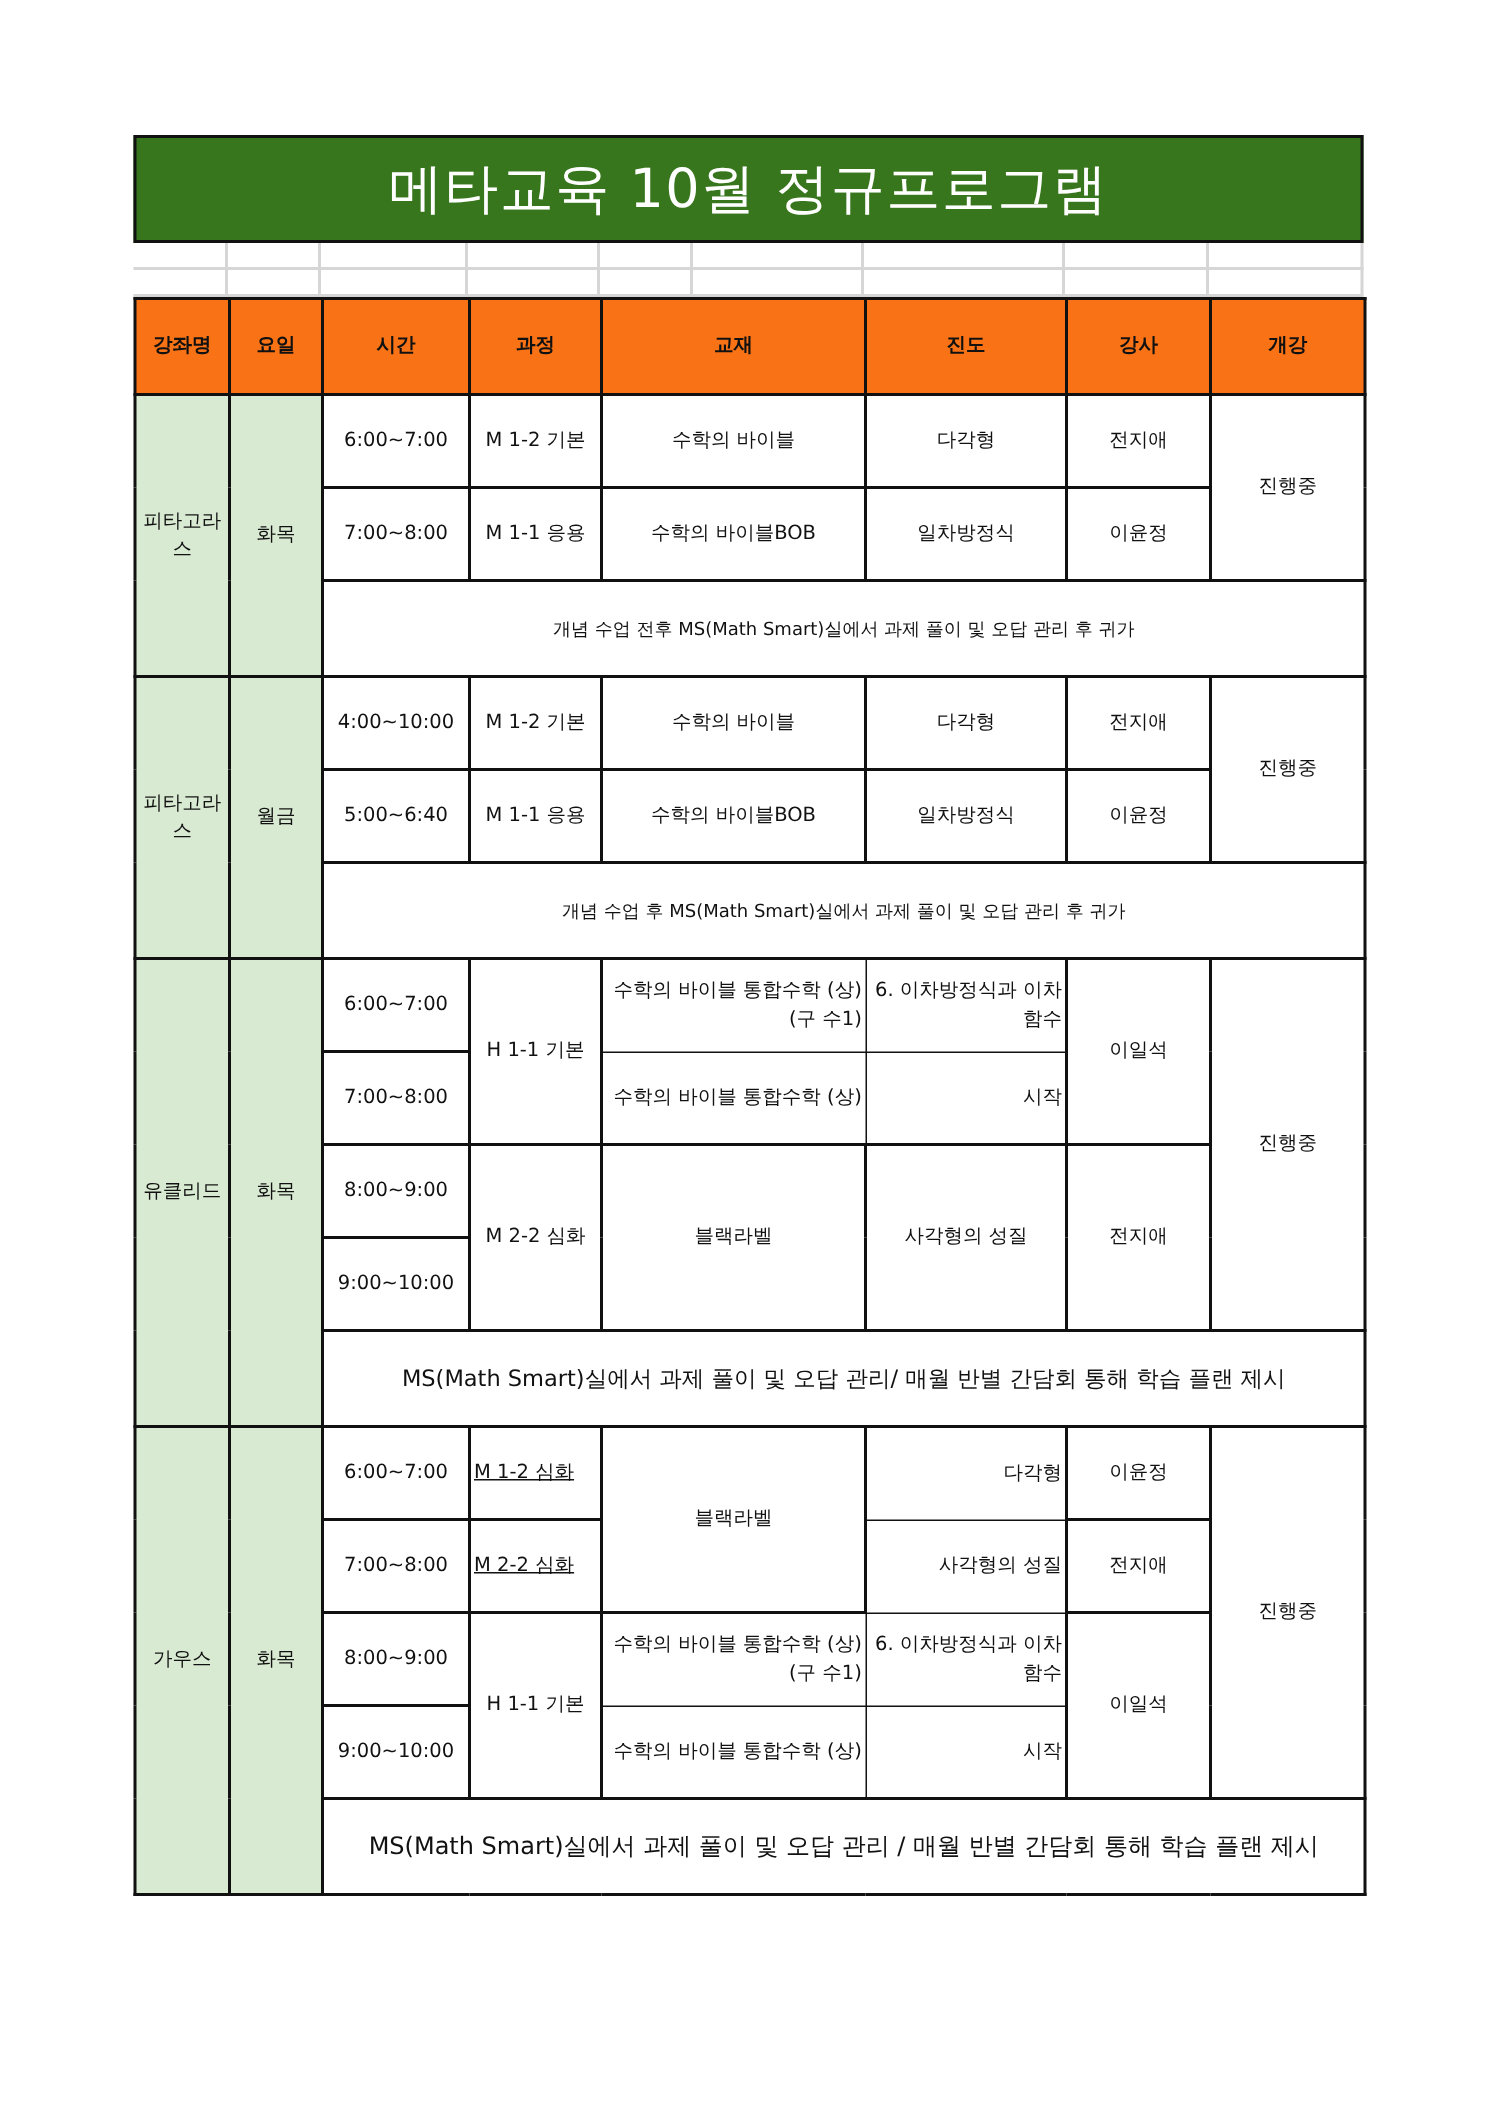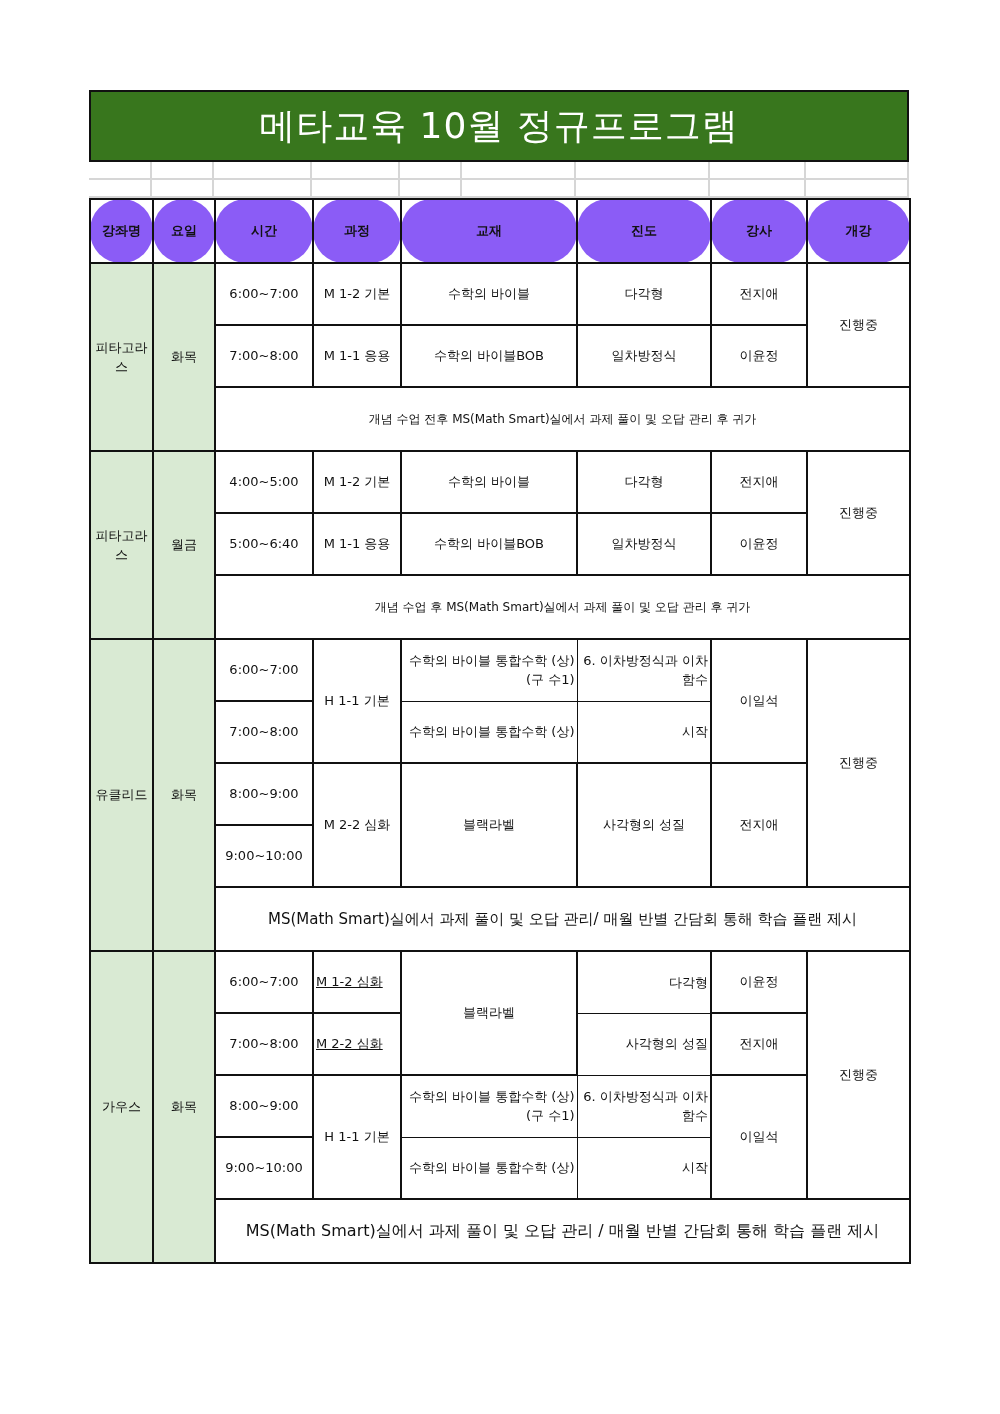--- a/index.html
+++ b/index.html
@@ -4,21 +4,21 @@
 <style>
   html,body{margin:0;padding:0;background:#fff;}
   body{width:1000px;height:1414px;position:relative;font-family:"DejaVu Sans","Liberation Sans",sans-serif;color:#111;}
   .page{position:absolute;left:89px;top:90px;width:820px;}
   .banner{height:72px;background:#38761d;border:2px solid #111;box-sizing:border-box;display:flex;align-items:center;justify-content:center;color:#fff;font-size:36px;letter-spacing:1px;}
   .spacer{display:grid;grid-template-columns:63px 62px 98px 88px 62px 114px 134px 96px 103px;}
   .spacer div{height:18px;border-right:2px solid #d6d6d6;border-bottom:2px solid #d6d6d6;box-sizing:border-box;}
   table{border-collapse:collapse;width:820px;table-layout:fixed;}
   td{border:2px solid #111;text-align:center;vertical-align:middle;font-size:13px;padding:0 2px;line-height:1.5;}
   td.thin{border-width:1px;text-align:right;}
-  .hdr td{background:#8b5cf6;height:62px;font-weight:bold;font-size:13px;border-radius:31px;}
+  .hdr td{background:#f97316;height:62px;font-weight:bold;font-size:13px;}
   .g{background:#d9ead3;}
   .r{height:62px;}
   .note{height:62px;font-size:12px;text-align:center;}
   .left{text-align:left;text-decoration:underline;}
 </style>
 </head>
 <body>
 
 <div class="page">
   <div class="banner">메타교육 10월 정규프로그램</div>
@@ -82,21 +82,21 @@
       <td>일차방정식</td>
       <td>이윤정</td>
     </tr>
     <tr>
       <td class="note" colspan="6">개념 수업 전후 MS(Math Smart)실에서 과제 풀이 및 오답 관리 후 귀가</td>
     </tr>
 
     <tr class="r">
       <td class="g" rowspan="3">피타고라스</td>
       <td class="g" rowspan="3">월금</td>
-      <td>4:00~5:00</td>
+      <td>4:00~10:00</td>
       <td>M 1-2 기본</td>
       <td>수학의 바이블</td>
       <td>다각형</td>
       <td>전지애</td>
       <td rowspan="2">진행중</td>
     </tr>
     <tr class="r">
       <td>5:00~6:40</td>
       <td>M 1-1 응용</td>
       <td>수학의 바이블BOB</td>

